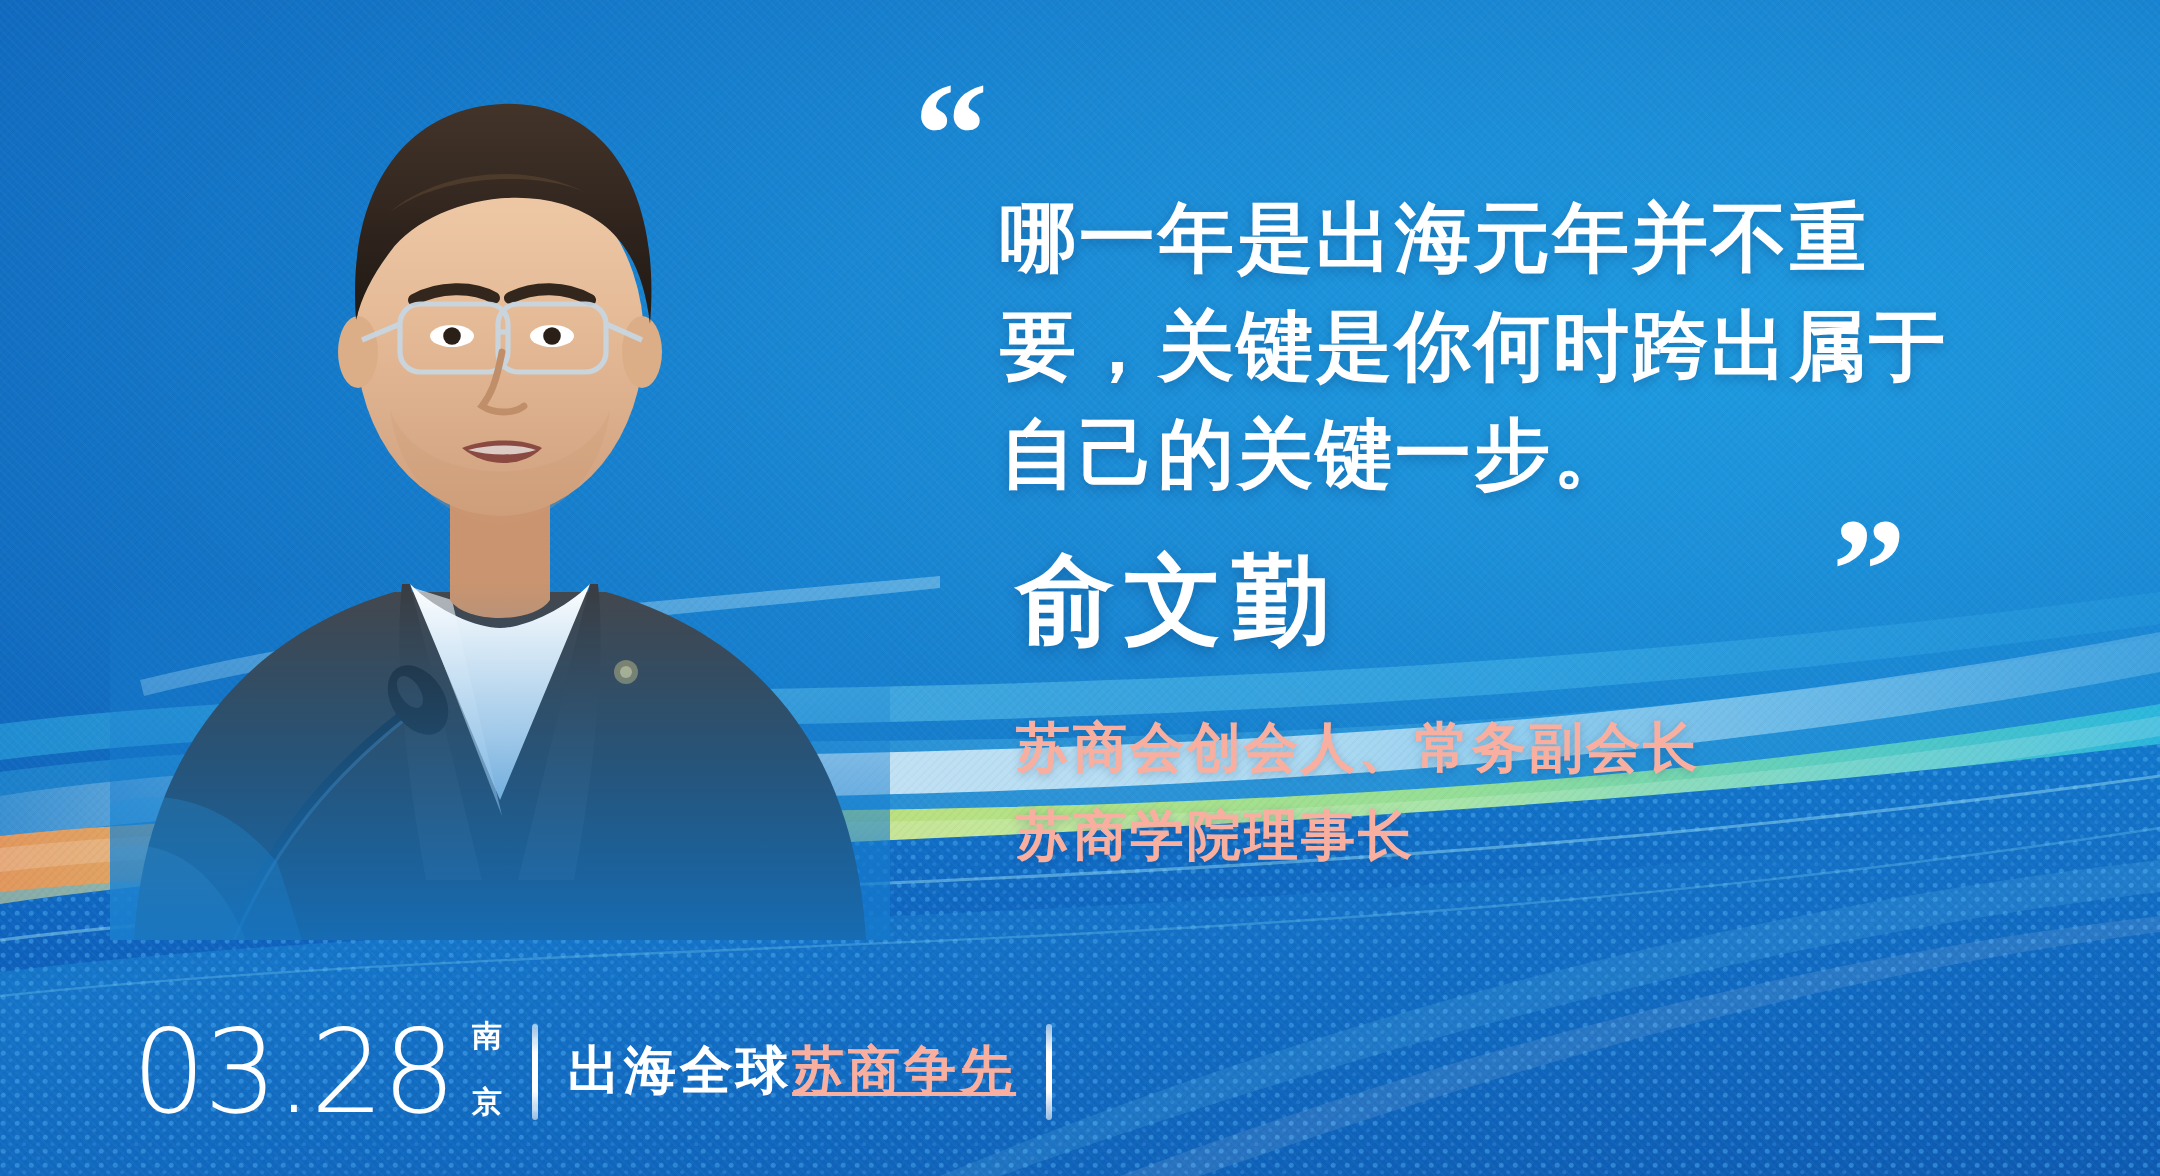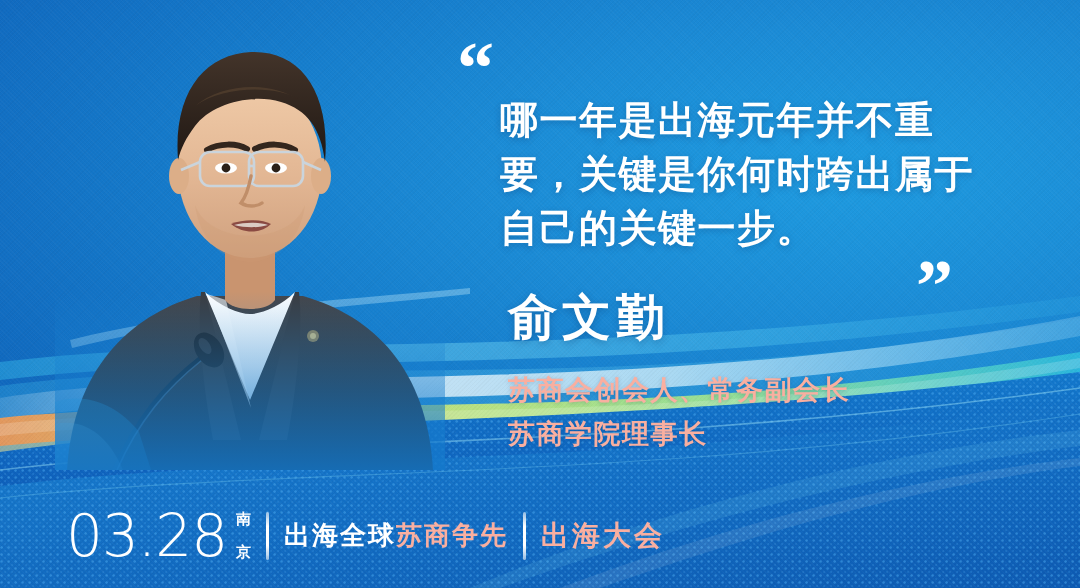--- a/index.html
+++ b/index.html
@@ -70,21 +70,21 @@
     right:64px; top:218px;
     font-family:"Liberation Serif","DejaVu Serif",serif;
     font-size:74px; line-height:.62;
     color:#ffffff; font-weight:700;
     letter-spacing:-2px;
   }
 
   
   .speaker{
     position:absolute;
-    left:508px; top:292px;
+    left:508px; top:276px;
     z-index:6;
   }
   .sp-name{
     color:#ffffff;
     font-size:49px;
     font-weight:700;
     letter-spacing:5px;
     line-height:1.05;
     text-shadow:0 2px 7px rgba(0,40,90,.3);
   }
@@ -140,21 +140,21 @@
     width:3px; height:48px;
     background:linear-gradient(180deg,rgba(255,255,255,.55),#ffffff 30%,#ffffff 70%,rgba(255,255,255,.55));
     border-radius:2px;
     margin:0 15px;
   }
   .b-block{
     display:flex; flex-direction:row;
     line-height:1.14;
   }
   .b-l1{ color:#ffffff; font-size:26px; font-weight:700; letter-spacing:2px;}
-  .b-l2{ color:#F9AFA0; font-size:26px; font-weight:700; letter-spacing:2px;}
+  .b-l2{ color:#F9AFA0; font-size:26px; font-weight:700; letter-spacing:2px;text-decoration:underline;}
   .b-block.big .b-l1{font-size:28px; letter-spacing:1.5px;}
   .b-block.big .b-l2{font-size:28px; letter-spacing:3px;}
 </style>
 </head>
 <body>
 
 <div class="poster">
 
   <div class="waves">
     <svg viewBox="0 0 1080 588" preserveAspectRatio="none" aria-hidden="true">
@@ -345,19 +345,18 @@
         <span>南</span>
         <span>京</span>
       </div>
       <div class="b-div"></div>
       <div class="b-block">
         <span class="b-l1">出海全球</span>
         <span class="b-l2">苏商争先</span>
       </div>
       <div class="b-div"></div>
       <div class="b-block big">
-        <span class="b-l2">出海大会</span>
       </div>
     </div>
   </div>
 
   <div class="tex"></div>
 </div>
 
 </body></html>

